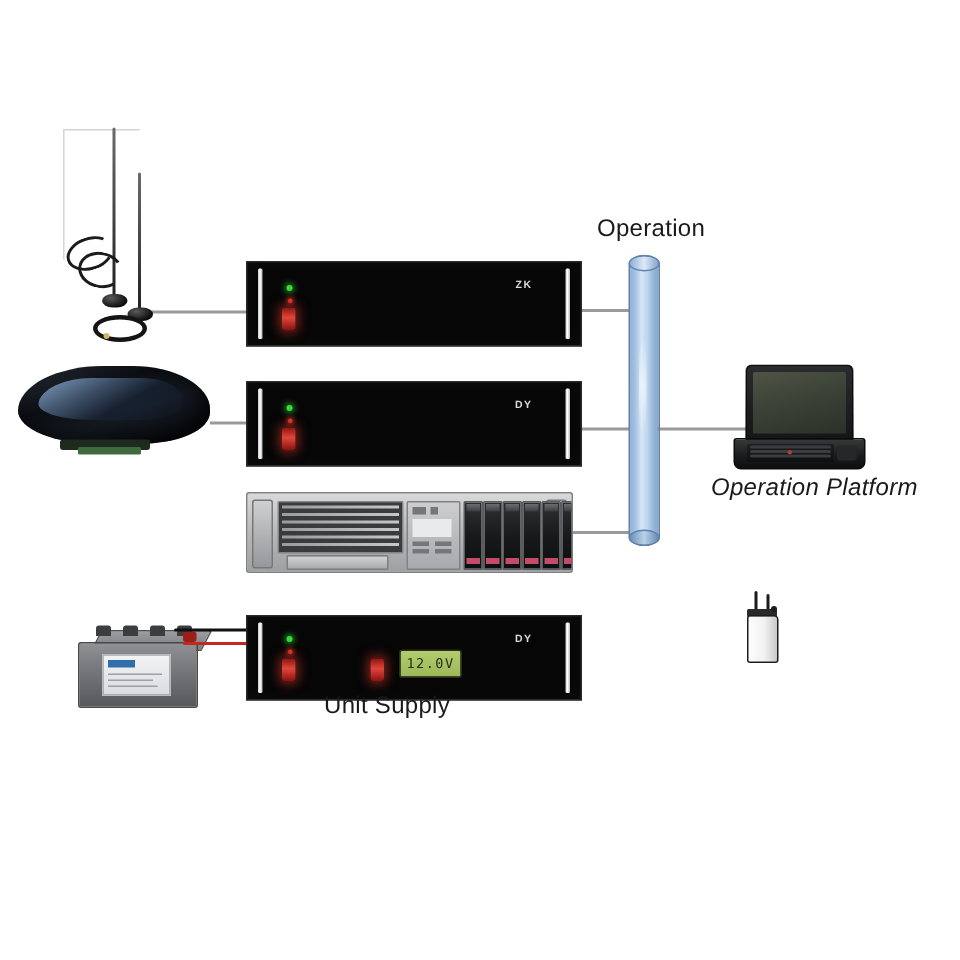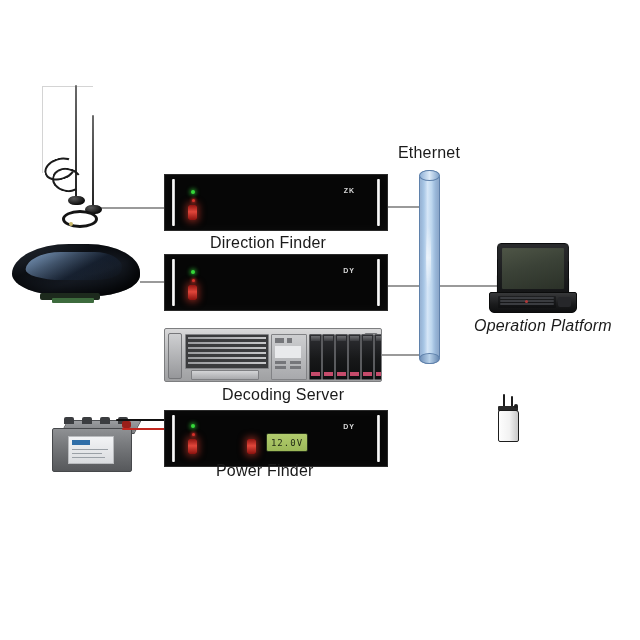--- a/index.html
+++ b/index.html
@@ -411,21 +411,20 @@
 
   <div class="rack" style="left:164px; top:174px; width:222px; height:55px;">
     <div class="rack-ear left"></div>
     <div class="rack-ear right"></div>
     <div class="led-green" style="left:26px; top:15px;"></div>
     <div class="led-red-small" style="left:27px; top:24px;"></div>
     <div class="rocker" style="left:23px; top:30px;"></div>
     <div class="brandmark" style="right:32px; top:12px;">ZK</div>
   </div>
 
-  <div class="label" style="left:210px; top:234px;">Direction Finder</div>
 
   <div class="rack" style="left:164px; top:254px; width:222px; height:55px;">
     <div class="rack-ear left"></div>
     <div class="rack-ear right"></div>
     <div class="led-green" style="left:26px; top:15px;"></div>
     <div class="led-red-small" style="left:27px; top:24px;"></div>
     <div class="rocker" style="left:23px; top:30px;"></div>
     <div class="brandmark" style="right:32px; top:12px;">DY</div>
   </div>
 
@@ -476,21 +475,20 @@
           <div class="srv-bay-led"></div>
         </div>
       <div class="srv-bay" style="left:209px; top:5px; width:11px; height:44px;">
         <div class="srv-bay-top"></div>
           <div class="srv-bay-led"></div>
         </div>
 
     </div>
   </div>
 
-  <div class="label" style="left:222px; top:386px;">Decoding  Server</div>
 
   <div>
     <div class="bat-top" style="left:64px; top:420px; width:72px; height:12px;"></div>
     <div class="bat-cap" style="left:64px; top:417px; width:10px; height:7px;"></div>
     <div class="bat-cap" style="left:82px; top:417px; width:10px; height:7px;"></div>
     <div class="bat-cap" style="left:100px; top:417px; width:10px; height:7px;"></div>
     <div class="bat-cap" style="left:118px; top:417px; width:10px; height:7px;"></div>
 
     <div class="bat-body" style="left:52px; top:428px; width:78px; height:42px;"></div>
 
@@ -510,23 +508,23 @@
     <div class="rack-ear left"></div>
     <div class="rack-ear right"></div>
     <div class="led-green" style="left:26px; top:13px;"></div>
     <div class="led-red-small" style="left:27px; top:22px;"></div>
     <div class="rocker" style="left:23px; top:28px;"></div>
     <div class="rocker" style="left:82px; top:28px;"></div>
     <div class="lcd" style="left:101px; top:22px; width:40px; height:17px;">12.0V</div>
     <div class="brandmark" style="right:32px; top:12px;">DY</div>
   </div>
 
-  <div class="label" style="left:216px; top:462px;">Power Finder</div>
-
-  <div class="label" style="left:398px; top:144px;">Ethernet</div>
+  <div class="label" style="left:216px; top:462px;">Unit Supply</div>
+
+  <div class="label" style="left:398px; top:144px;">Operation</div>
 
   <div class="eth-cyl" style="left:419px; top:170px; width:19px; height:192px;">
     <div class="eth-cap top"></div>
     <div class="eth-sheen"></div>
     <div class="eth-cap bot"></div>
   </div>
 
   <div>
     <div class="lt-lid" style="left:497px; top:243px; width:70px; height:50px;">
       <div class="lt-screen" style="left:4px; top:4px; right:4px; bottom:5px;"></div>

